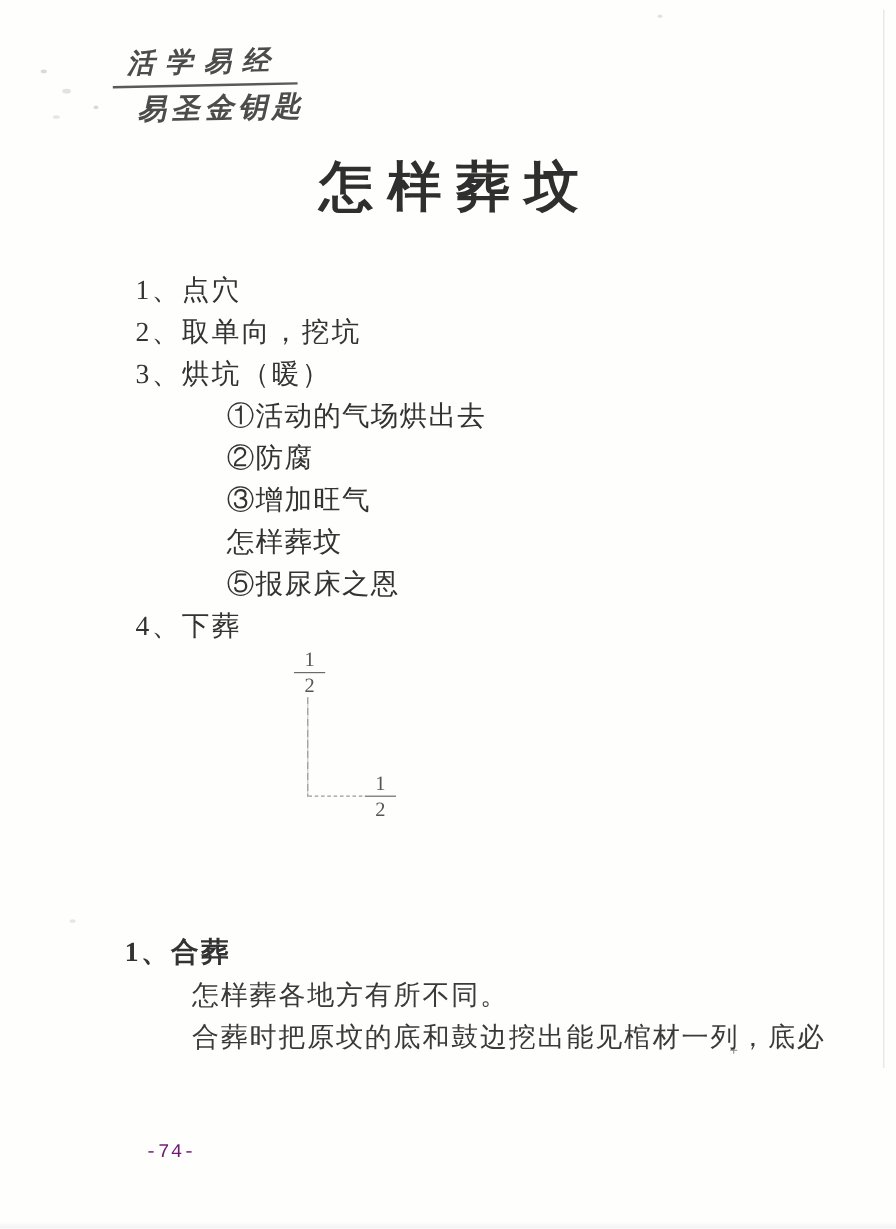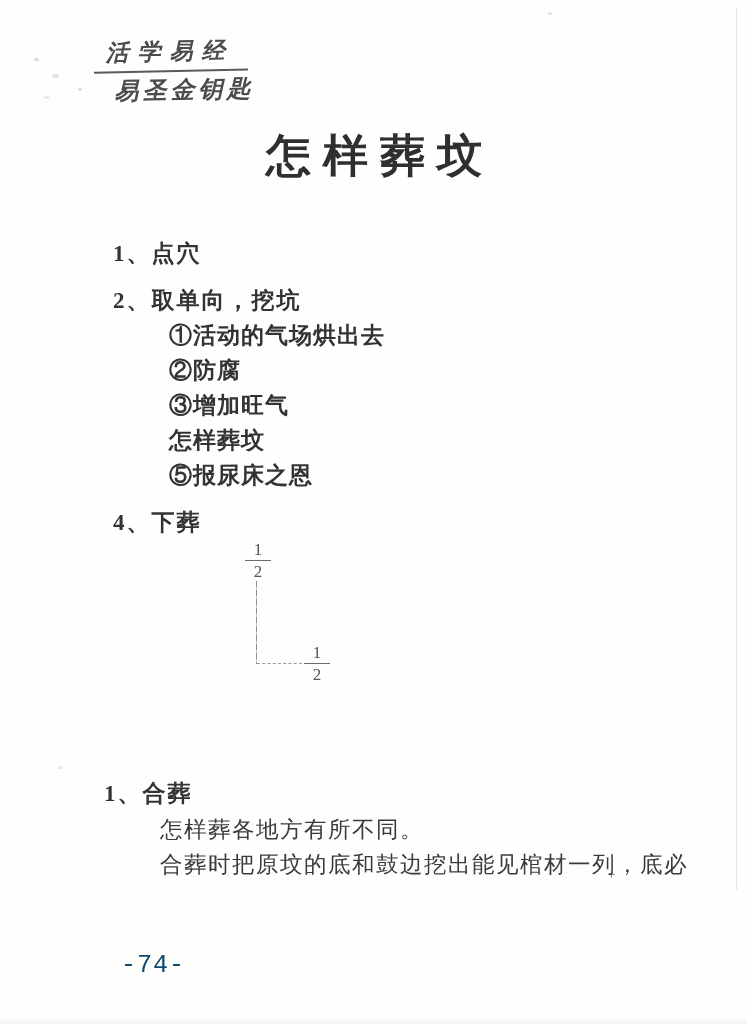--- a/index.html
+++ b/index.html
@@ -85,30 +85,29 @@
   
   .outline {
     position: absolute;
     left: 113px; top: 224px;
     font-size: 23px;
     color: #333;
   }
   .outline-item {
     height: 35px;
     line-height: 35px;
-    font-weight: bold;
+    font-weight: normal;
     letter-spacing: 2px;
     white-space: nowrap;
-    margin-top: 12px;
   }
   .outline-sub {
     height: 35px;
     line-height: 35px;
-    margin-left: 56px;
-    font-weight: bold;
+    margin-left: 76px;
+    font-weight: normal;
     letter-spacing: 1px;
     white-space: nowrap;
   }
   
   .fraction {
     position: absolute;
     width: 26px;
     text-align: center;
     font-size: 17px;
     color: #555;
@@ -147,23 +146,23 @@
     white-space: nowrap;
   }
   .para1 { left: 160px; top: 814px; text-align: center; }
   .para2a { left: 160px; top: 849px; }
   .para2b { left: 107px; top: 885px; }
   
   .page-number {
     position: absolute;
     left: 121px; top: 951px;
     font-family: "Liberation Mono", monospace;
-    font-size: 25px;
+    font-size: 16px;
     letter-spacing: 1px;
-    color: #0c4a6e;
+    color: #701a75;
   }
 </style>
 </head>
 <body>
 
 <div class="page">
 
   <div class="scan-edge-right"></div>
   <div class="scan-edge-bottom"></div>
   <div class="speck s1"></div>
@@ -178,20 +177,21 @@
     <div class="logo-line1">活学易经</div>
     <div class="logo-rule"></div>
     <div class="logo-line2">易圣金钥匙</div>
   </div>
 
   <div class="doc-title">怎样葬坟</div>
 
   <div class="outline">
     <div class="outline-item">1、点穴</div>
     <div class="outline-item">2、取单向，挖坑</div>
+    <div class="outline-item">3、烘坑（暖）</div>
     <div class="outline-sub">①活动的气场烘出去</div>
     <div class="outline-sub">②防腐</div>
     <div class="outline-sub">③增加旺气</div>
     <div class="outline-sub">怎样葬坟</div>
     <div class="outline-sub">⑤报尿床之恩</div>
     <div class="outline-item">4、下葬</div>
   </div>
 
   <div class="fraction frac-top">
     <span class="num">1</span>

